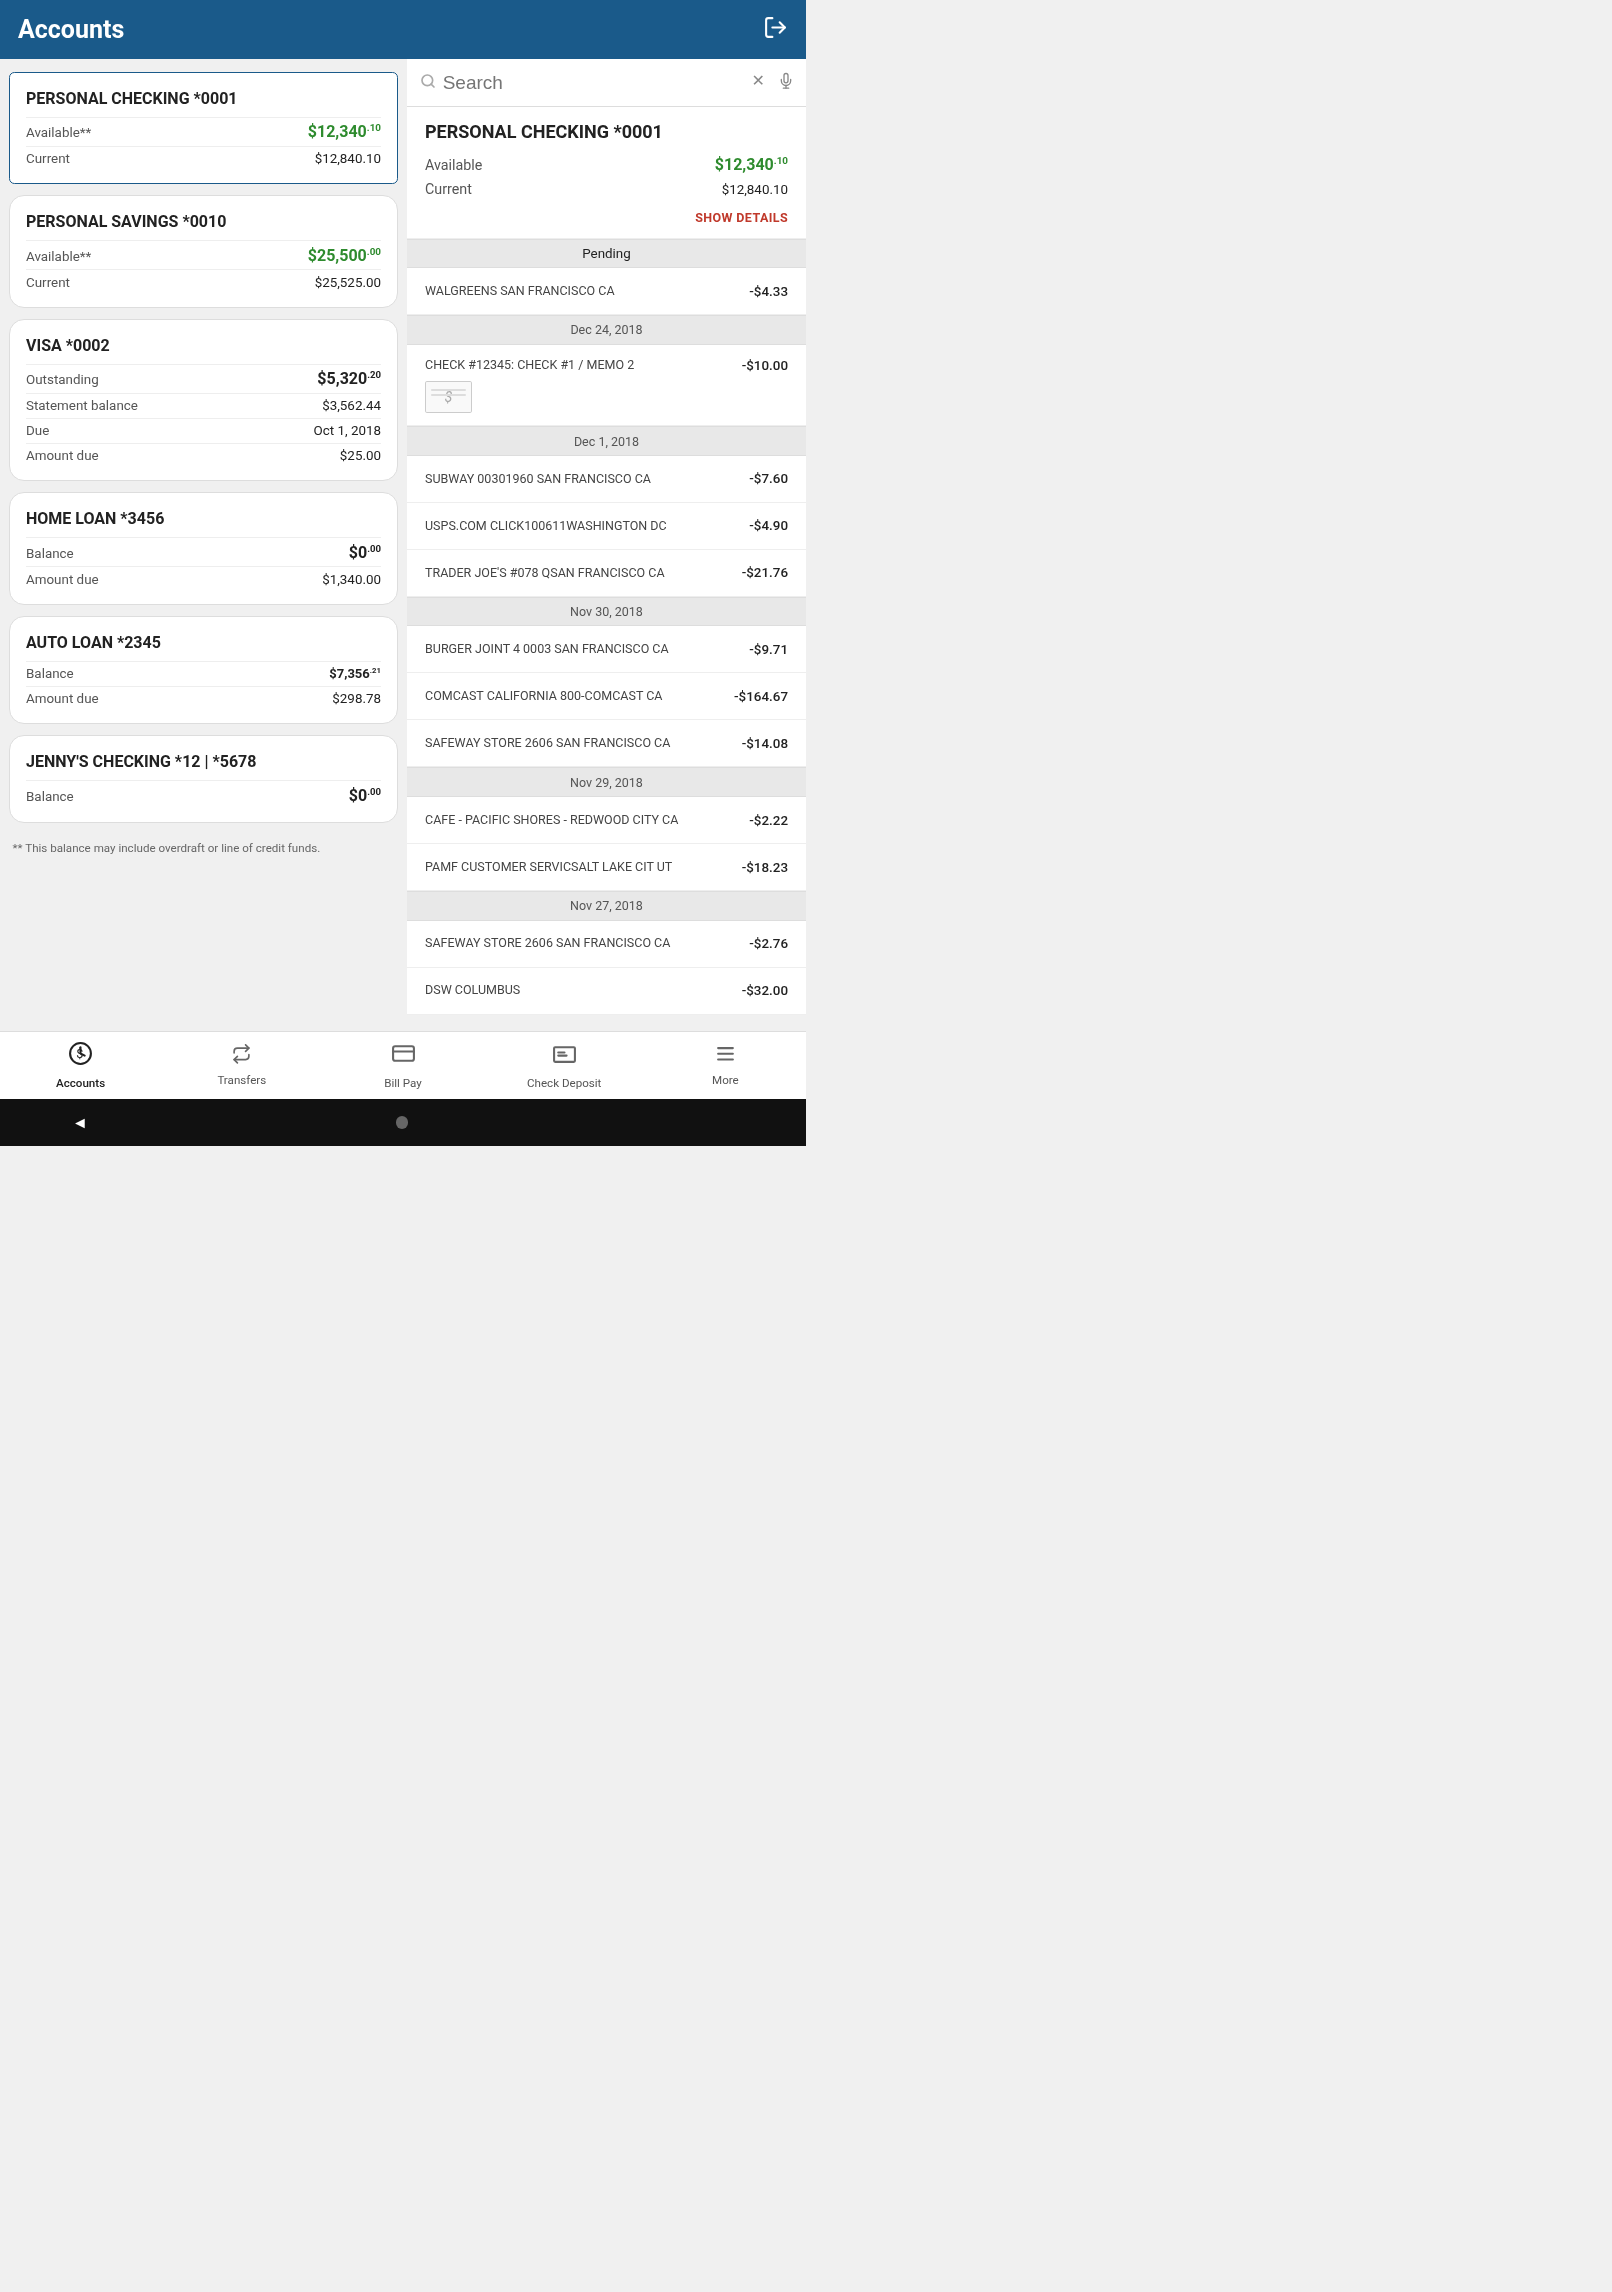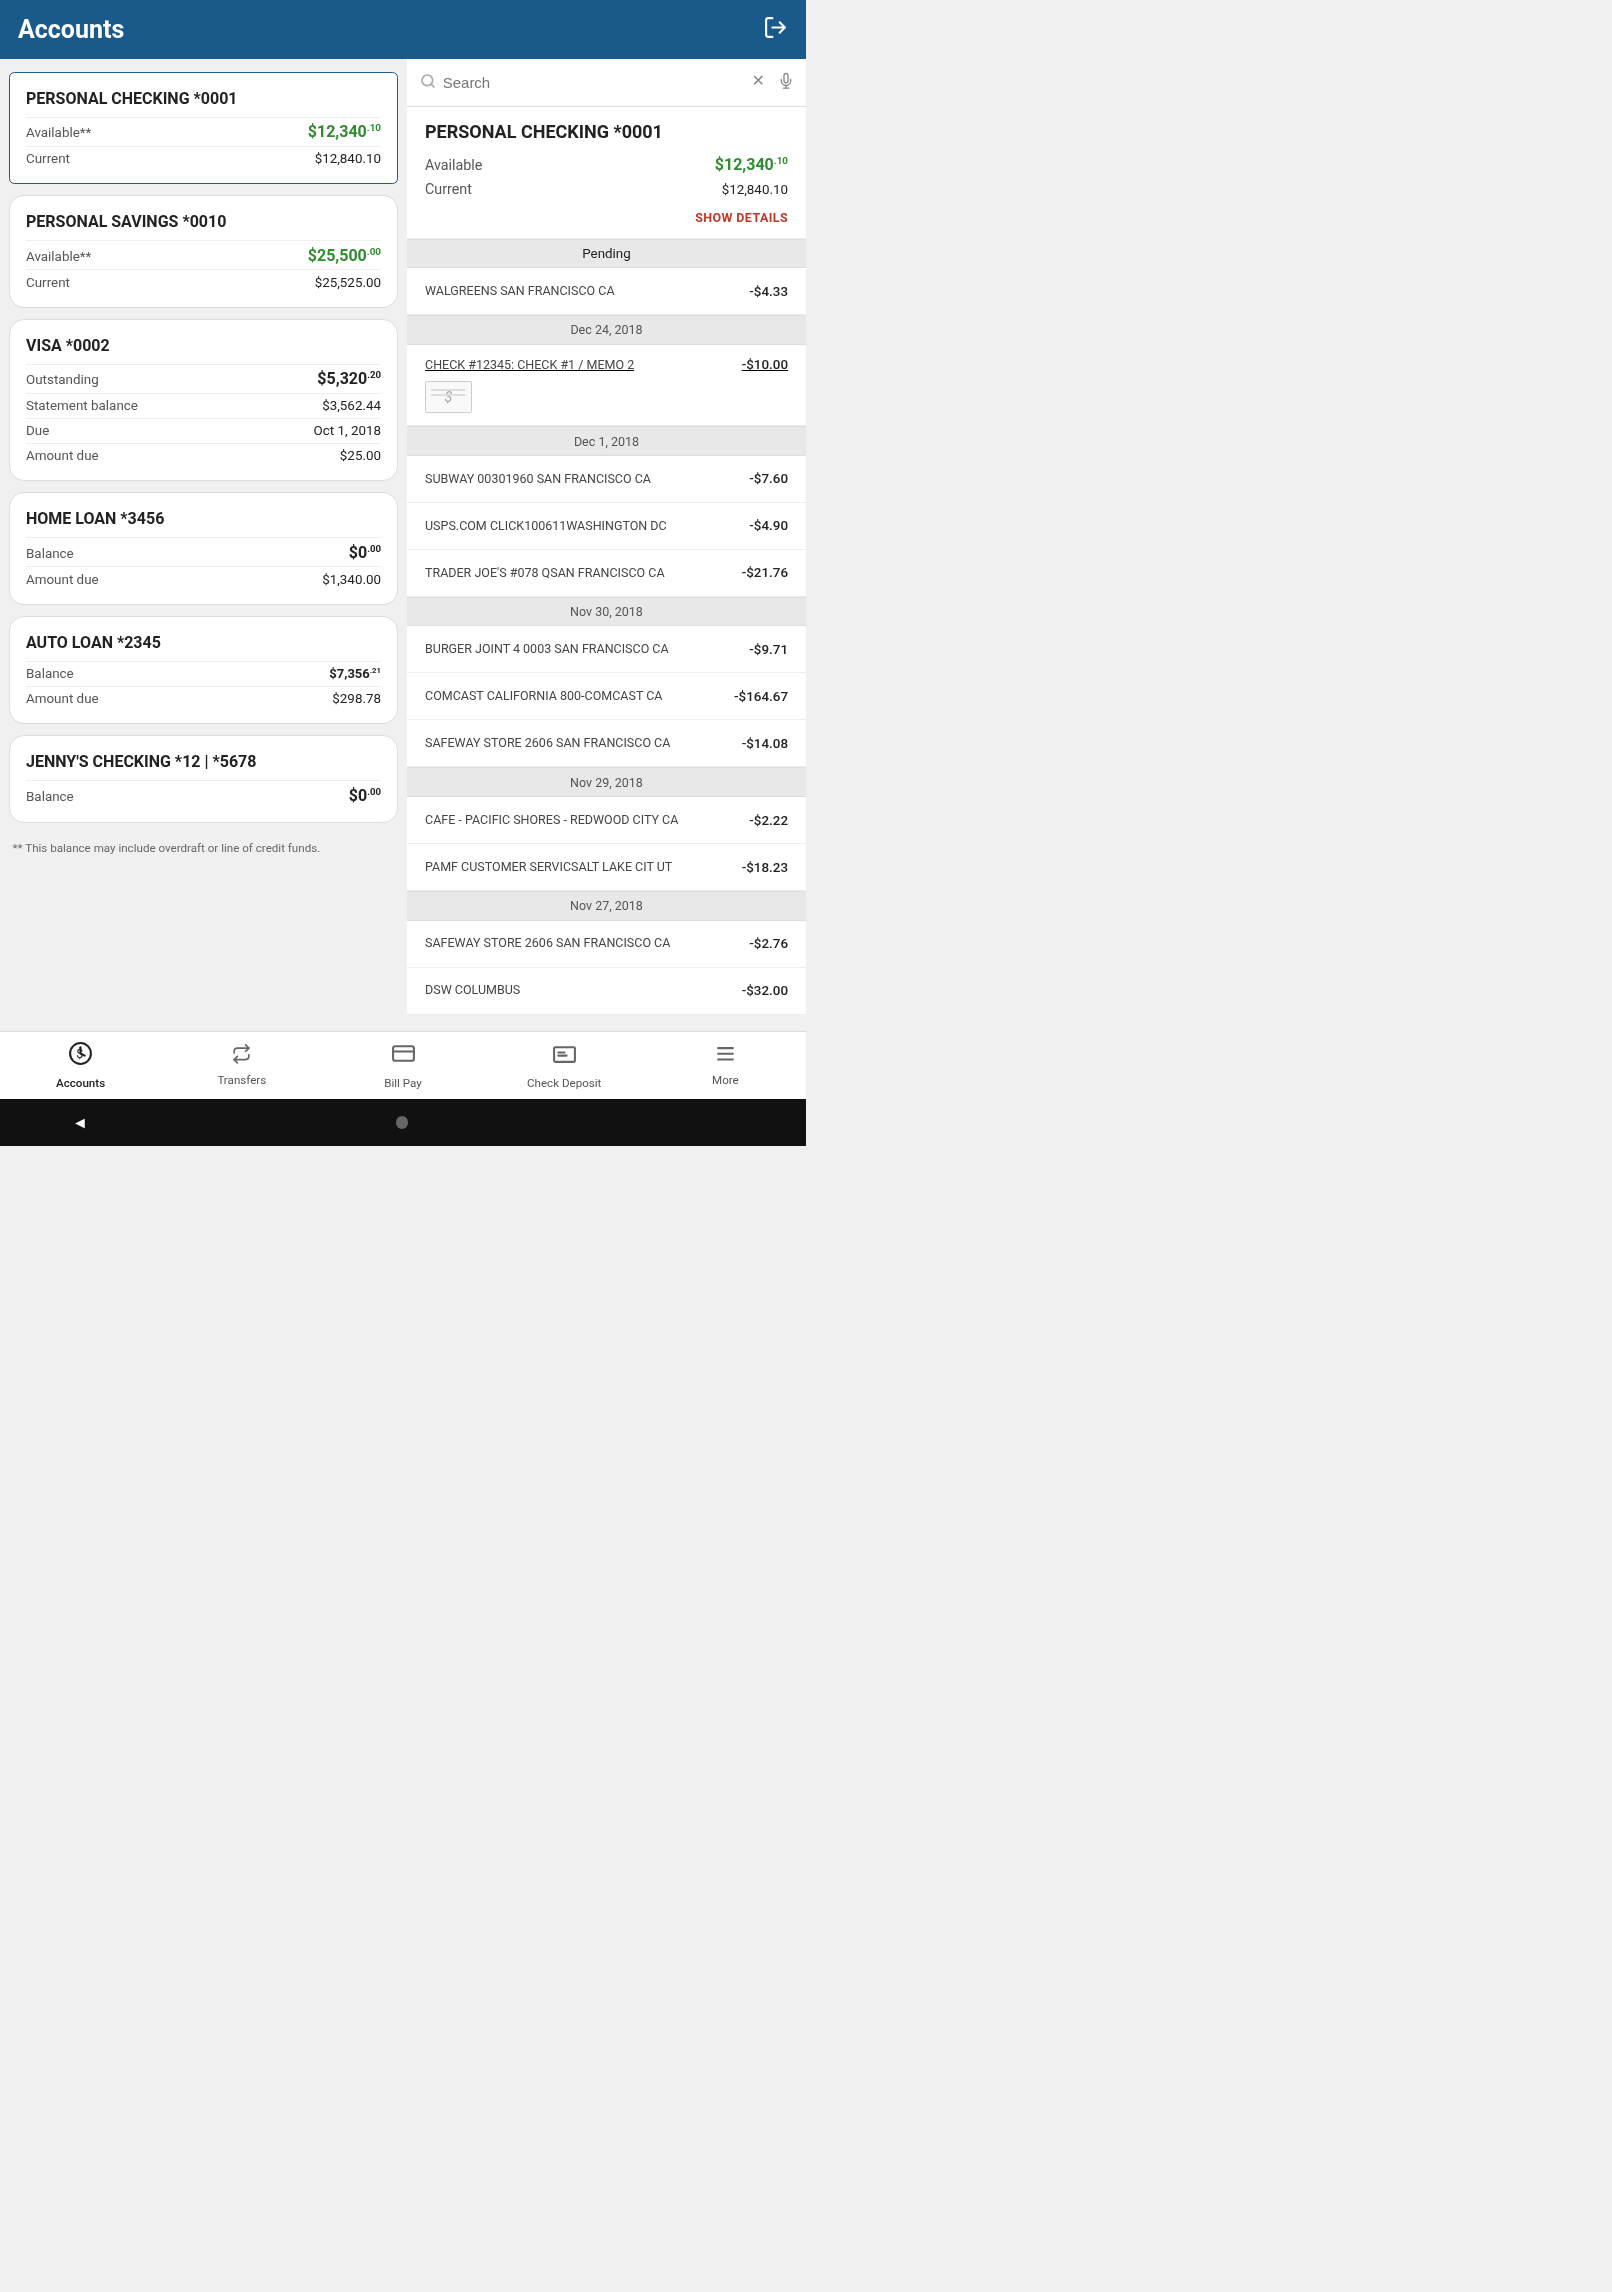--- a/index.html
+++ b/index.html
@@ -93,21 +93,21 @@
       display: flex;
       align-items: center;
       gap: 7.2px;
       height: 48px;
       flex-shrink: 0;
     }
     .search-input {
       flex: 1;
       border: none;
       outline: none;
-      font-size: 15px;
+      font-size: 19px;
       color: #aaa;
       background: transparent;
     }
     .search-actions { display: flex; gap: 12.5px; color: #888; font-size: 16px; }
 
     
     .detail-header {
       background: white;
       padding: 14.3px 18px 9px 18px;
       border-bottom: 0.9px solid #eee;
@@ -183,22 +183,21 @@
     }
     .transaction-row.with-image {
       flex-direction: column;
       align-items: flex-start;
       gap: 7.2px;
     }
     .transaction-row-top {
       display: flex;
       width: 100%;
       justify-content: space-between;
-      align-items: flex-start;
-      text-decoration: underline;
+      align-items: center;
     }
     .check-thumb {
       width: 47px;
       height: 32px;
       border: 0.9px solid #ccc;
       background: #f9f9f9;
       display: flex;
       align-items: center;
       justify-content: center;
       font-size: 9.9px;

